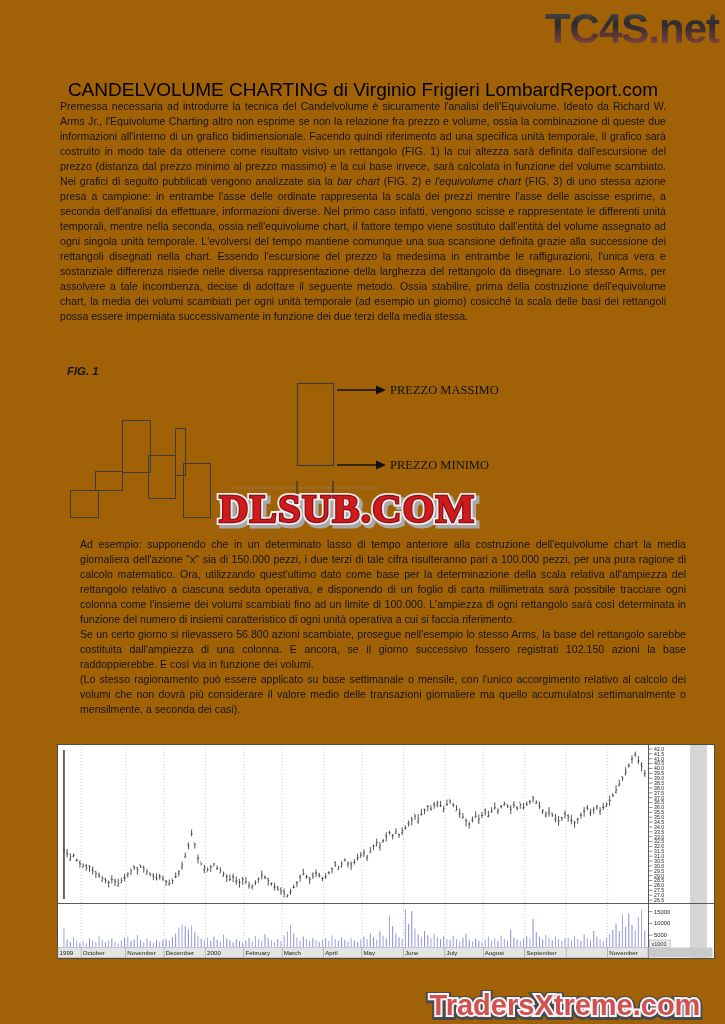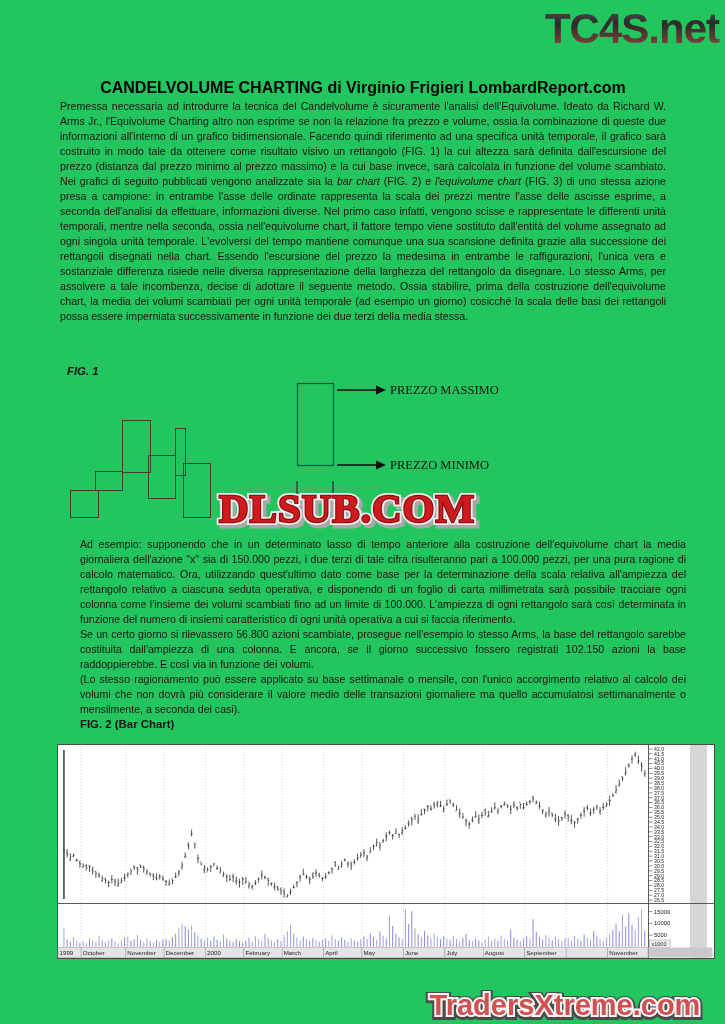--- a/index.html
+++ b/index.html
@@ -1,19 +1,19 @@
 <!DOCTYPE html>
 <html><head>
 <meta charset="utf-8">
 <style>
   html,body{margin:0;padding:0;background:#ffffff;}
-  .page{position:relative;width:725px;height:1024px;background:#22c55e;overflow:hidden;
+  .page{position:relative;width:725px;height:1024px;background:#a16207;overflow:hidden;
         font-family:"Liberation Sans",sans-serif;color:#161616;}
   #title{position:absolute;top:79px;left:60px;width:606px;margin:0;
-         font-size:16px;font-weight:bold;text-align:center;color:#000;}
+         font-size:19px;font-weight:normal;text-align:center;color:#000;}
   .body-text{font-size:10.6px;line-height:15px;text-align:justify;color:#141414;}
   #p1{position:absolute;top:99px;left:60px;width:606px;margin:0;}
   #fig1-label{position:absolute;top:365px;left:67px;font-weight:bold;font-size:11.4px;font-style:italic;}
   #fig1-svg{position:absolute;left:60px;top:378px;}
   #watermark{position:absolute;left:214px;top:476px;z-index:5;}
   #text2{position:absolute;top:537px;left:60px;width:606px;margin-left:20px;}
   #text2 p{margin:0;}
   .figlabel{font-weight:bold;font-size:11.4px;text-align:left;}
   #fig2-svg{position:absolute;left:57px;top:744px;}
   #logo-top{position:absolute;right:2px;top:2px;}
@@ -82,21 +82,20 @@
   <svg id="watermark" width="290" height="62" viewBox="0 0 290 62">
     <text class="wm-shadow" x="8" y="49">DLSUB.COM</text>
     <text class="wm-white" x="5" y="46">DLSUB.COM</text>
     <text class="wm-main" x="5" y="46">DLSUB.COM</text>
   </svg>
 
   <div id="text2" class="body-text">
     <p>Ad esempio: supponendo che in un determinato lasso di tempo anteriore alla costruzione dell'equivolume chart la media giornaliera dell'azione "x" sia di 150.000 pezzi, i due terzi di tale cifra risulteranno pari a 100.000 pezzi, per una pura ragione di calcolo matematico. Ora, utilizzando quest'ultimo dato come base per la determinazione della scala relativa all'ampiezza del rettangolo relativo a ciascuna seduta operativa, e disponendo di un foglio di carta millimetrata sarà possibile tracciare ogni colonna come l'insieme dei volumi scambiati fino ad un limite di 100.000. L'ampiezza di ogni rettangolo sarà così determinata in funzione del numero di insiemi caratteristico di ogni unità operativa a cui si faccia riferimento.</p>
     <p>Se un certo giorno si rilevassero 56.800 azioni scambiate, prosegue nell'esempio lo stesso Arms, la base del rettangolo sarebbe costituita dall'ampiezza di una colonna. E ancora, se il giorno successivo fossero registrati 102.150 azioni la base raddoppierebbe. E così via in funzione dei volumi.</p>
     <p>(Lo stesso ragionamento può essere applicato su base settimanale o mensile, con l'unico accorgimento relativo al calcolo dei volumi che non dovrà più considerare il valore medio delle transazioni giornaliere ma quello accumulatosi settimanalmente o mensilmente, a seconda dei casi).</p>
-    <p class="figlabel">FIG. 2 (Bar Chart)</p>
   </div>
 
   <svg id="fig2-svg" width="658" height="215" viewBox="0 0 658 215">
       <g>
         <rect x="0.5" y="0.5" width="657" height="214" fill="#ffffff" stroke="#4a4a4a" stroke-width="1"></rect>
         <rect x="633" y="1" width="17" height="213" fill="#d6d6d6"></rect>
       </g>
       <g>
         <line x1="24.147540983606557" y1="2" x2="24.147540983606557" y2="203" stroke="#bcbcbc" stroke-width="0.7" stroke-dasharray="1,2"></line>
         <line x1="68.82513661202185" y1="2" x2="68.82513661202185" y2="203" stroke="#bcbcbc" stroke-width="0.7" stroke-dasharray="1,2"></line>

